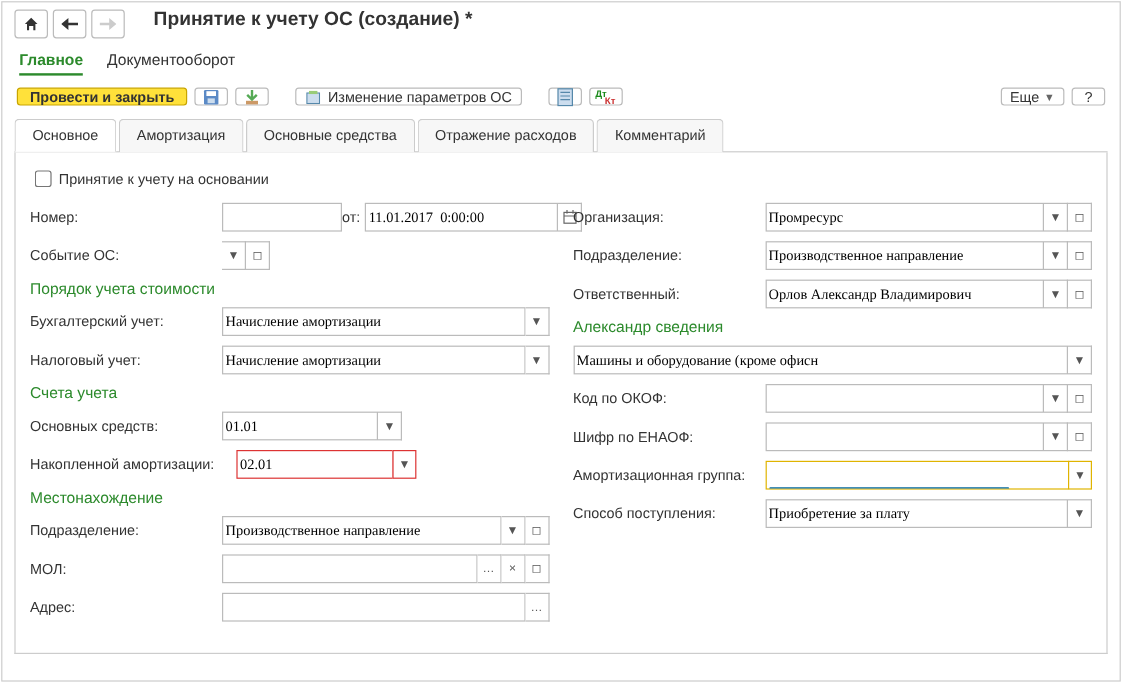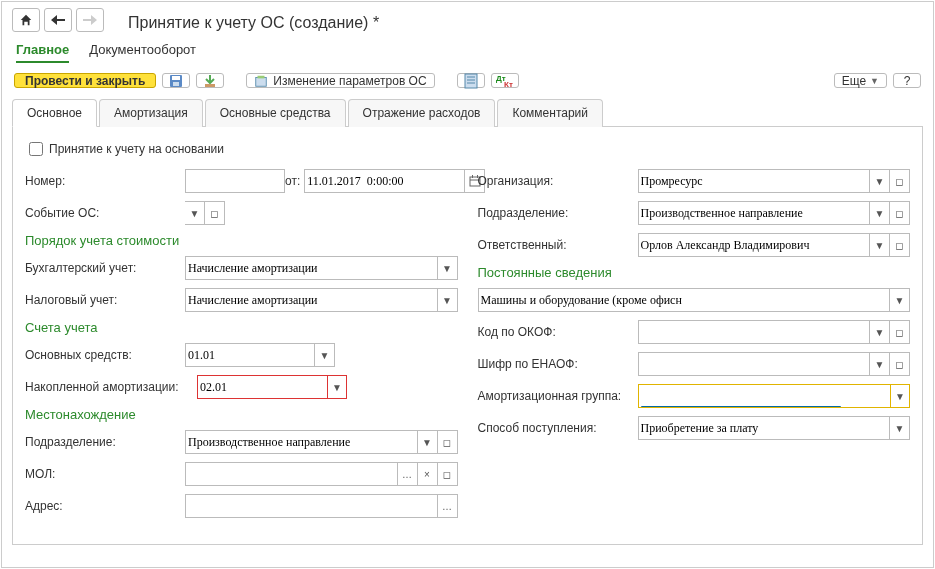--- a/index.html
+++ b/index.html
@@ -6,21 +6,21 @@
   body {
     margin: 0; padding: 0;
     font-family: Arial, sans-serif;
     font-size: 12px;
     color: #333;
     background: #fff;
     width: 935px;
     height: 569px;
   }
   .window { border: 1px solid #ccc; width: 933px; height: 567px; margin: 1px; background: #fff; position: relative; }
-  .top-nav { display: flex; align-items: flex-end; padding: 6px 10px 2px 10px; gap: 4px; }
+  .top-nav { display: flex; align-items: flex-start; padding: 6px 10px 2px 10px; gap: 4px; font-weight: bold; }
   .nav-btn {
     width: 28px; height: 24px; border: 1px solid #bbb; background: #fff;
     border-radius: 3px; display: inline-flex; align-items: center; justify-content: center;
     cursor: pointer;
   }
   .nav-arrow.disabled { color: #ccc; }
   .title { font-size: 16px; margin-left: 20px; }
   .mode-tabs { display: flex; gap: 20px; padding: 8px 14px 6px 14px; font-size: 13px; text-align: center; }
   .mode-tab { cursor: pointer; }
   .mode-tab.active { color: #2c8a2c; font-weight: bold; border-bottom: 2px solid #2c8a2c; padding-bottom: 4px; }
@@ -286,21 +286,21 @@
 
         <div class="row">
           <div class="lbl">Ответственный:</div>
           <div class="field">
             <input class="input" value="Орлов Александр Владимирович" style="">
             <div class="mini-btn">▼</div>
             <div class="mini-btn">◻</div>
           </div>
         </div>
 
-        <div class="section-h">Постоянные сведения</div>
+        <div class="section-h">Александр сведения</div>
 
         <div class="row">
           <div class="field">
             <input class="input" value="Машины и оборудование (кроме офисн" style="">
             <div class="mini-btn">▼</div>
           </div>
         </div>
 
         <div class="row">
           <div class="lbl">Код по ОКОФ:</div>

